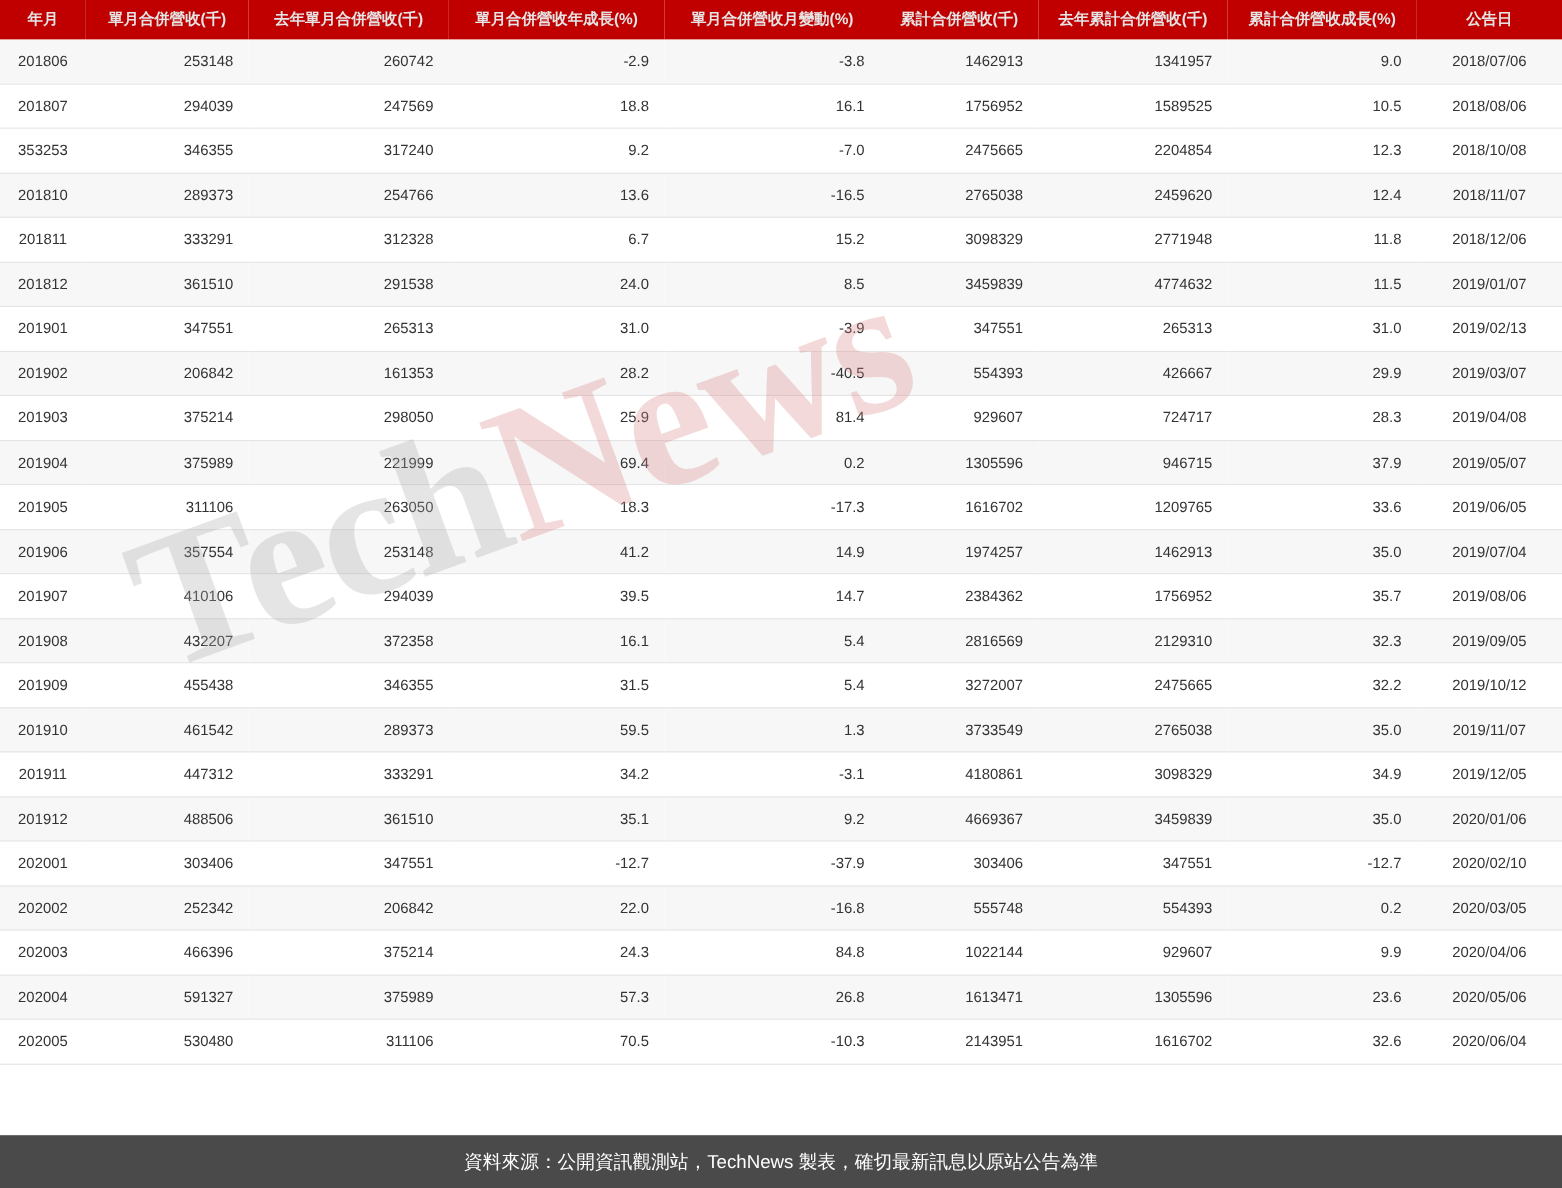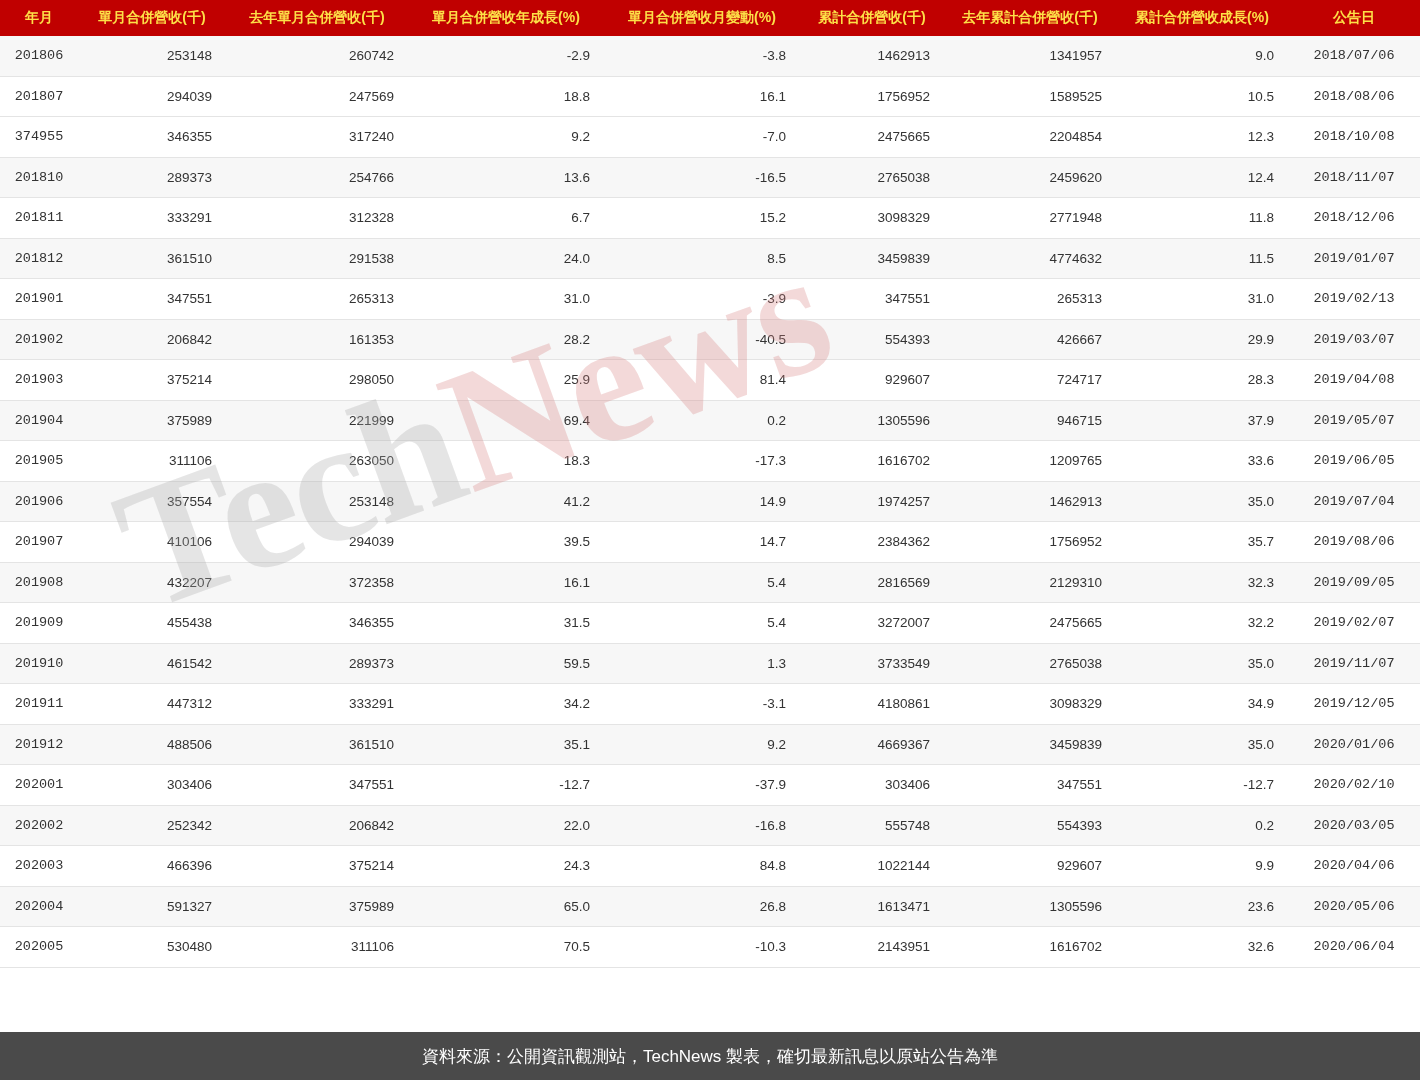--- a/index.html
+++ b/index.html
@@ -46,21 +46,21 @@
   }
   table {
     border-collapse: collapse;
     width: 1420px;
     table-layout: fixed;
     position: relative;
     z-index: 1;
   }
   thead th {
     background: #c00000;
-    color: #fde047;
+    color: #e5e5e5;
     font-size: 14px;
     font-weight: bold;
     height: 36px;
     padding: 0 8px;
     text-align: center;
     border: none;
     white-space: nowrap;
   }
   tbody td {
     font-size: 13.5px;
@@ -69,21 +69,21 @@
     padding: 0 14px;
     border-bottom: 1px solid #e4e4e4;
     white-space: nowrap;
   }
   tbody tr.odd td {
     background: #f7f7f7;
   }
   tbody tr.even td {
     background: #ffffff;
   }
-  td.c-center { text-align: center; font-family: Liberation Mono, monospace; }
+  td.c-center { text-align: center; }
   td.c-right  { text-align: right; }
   .footer {
     position: absolute;
     left: 0;
     bottom: 0;
     width: 1420px;
     height: 48px;
     background: #4a4a4a;
     color: #ffffff;
     font-size: 17px;
@@ -154,21 +154,21 @@
           <td class="c-right">294039</td>
           <td class="c-right">247569</td>
           <td class="c-right">18.8</td>
           <td class="c-right">16.1</td>
           <td class="c-right">1756952</td>
           <td class="c-right">1589525</td>
           <td class="c-right">10.5</td>
           <td class="c-center">2018/08/06</td>
         </tr>
         <tr class="even">
-          <td class="c-center">374955</td>
+          <td class="c-center">353253</td>
           <td class="c-right">346355</td>
           <td class="c-right">317240</td>
           <td class="c-right">9.2</td>
           <td class="c-right">-7.0</td>
           <td class="c-right">2475665</td>
           <td class="c-right">2204854</td>
           <td class="c-right">12.3</td>
           <td class="c-center">2018/10/08</td>
         </tr>
         <tr class="odd">
@@ -294,21 +294,21 @@
         </tr>
         <tr class="even">
           <td class="c-center">201909</td>
           <td class="c-right">455438</td>
           <td class="c-right">346355</td>
           <td class="c-right">31.5</td>
           <td class="c-right">5.4</td>
           <td class="c-right">3272007</td>
           <td class="c-right">2475665</td>
           <td class="c-right">32.2</td>
-          <td class="c-center">2019/02/07</td>
+          <td class="c-center">2019/10/12</td>
         </tr>
         <tr class="odd">
           <td class="c-center">201910</td>
           <td class="c-right">461542</td>
           <td class="c-right">289373</td>
           <td class="c-right">59.5</td>
           <td class="c-right">1.3</td>
           <td class="c-right">3733549</td>
           <td class="c-right">2765038</td>
           <td class="c-right">35.0</td>
@@ -366,21 +366,21 @@
           <td class="c-right">84.8</td>
           <td class="c-right">1022144</td>
           <td class="c-right">929607</td>
           <td class="c-right">9.9</td>
           <td class="c-center">2020/04/06</td>
         </tr>
         <tr class="odd">
           <td class="c-center">202004</td>
           <td class="c-right">591327</td>
           <td class="c-right">375989</td>
-          <td class="c-right">65.0</td>
+          <td class="c-right">57.3</td>
           <td class="c-right">26.8</td>
           <td class="c-right">1613471</td>
           <td class="c-right">1305596</td>
           <td class="c-right">23.6</td>
           <td class="c-center">2020/05/06</td>
         </tr>
         <tr class="even">
           <td class="c-center">202005</td>
           <td class="c-right">530480</td>
           <td class="c-right">311106</td>

